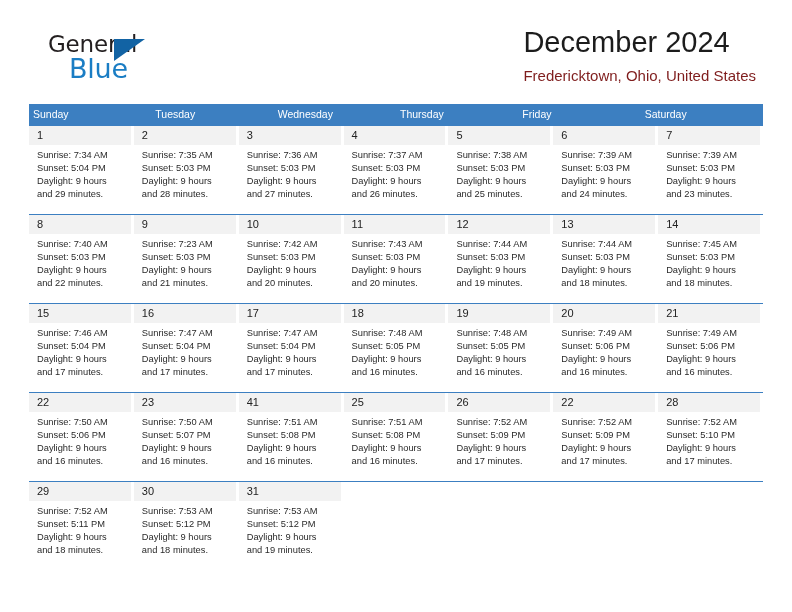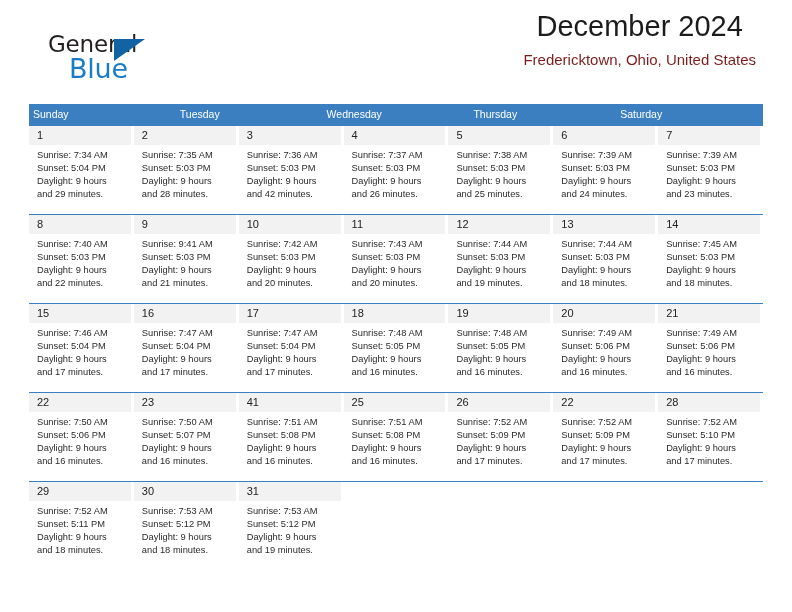--- a/index.html
+++ b/index.html
@@ -63,22 +63,22 @@
     top: 6px;
     width: 0;
     height: 0;
     border-left: 31px solid #1263a4;
     border-bottom: 22px solid transparent;
   }
 
   .title-block {
     position: absolute;
     right: 36px;
-    top: 9px;
-    text-align: center;
+    top: 25px;
+    text-align: left;
   }
   .cal-title {
     font-size: 29px;
     color: #1c1c1c;
     line-height: 1.18;
     font-weight: normal;
     margin: 0;
     white-space: nowrap;
   }
   .cal-subtitle {
@@ -179,20 +179,21 @@
 
   </div>
 
   <div class="calendar">
 
     <div class="weekday-row">
       <div class="weekday">Sunday</div>
       <div class="weekday">Tuesday</div>
       <div class="weekday">Wednesday</div>
       <div class="weekday">Thursday</div>
+      <div class="weekday">Friday</div>
       <div class="weekday">Saturday</div>
     </div>
 
     <div class="week">
       <div class="day filled">
           <div class="day-inner">
         <div class="day-number">1</div>
         <div class="day-info">
           <div>Sunrise: 7:34 AM</div>
           <div>Sunset: 5:04 PM</div>
@@ -212,21 +213,21 @@
         </div>
       </div>
         </div>
       <div class="day filled">
           <div class="day-inner">
         <div class="day-number">3</div>
         <div class="day-info">
           <div>Sunrise: 7:36 AM</div>
           <div>Sunset: 5:03 PM</div>
           <div>Daylight: 9 hours</div>
-          <div>and 42 minutes.</div>
+          <div>and 27 minutes.</div>
         </div>
       </div>
         </div>
       <div class="day filled">
           <div class="day-inner">
         <div class="day-number">4</div>
         <div class="day-info">
           <div>Sunrise: 7:37 AM</div>
           <div>Sunset: 5:03 PM</div>
           <div>Daylight: 9 hours</div>
@@ -278,21 +279,21 @@
           <div>Sunset: 5:03 PM</div>
           <div>Daylight: 9 hours</div>
           <div>and 22 minutes.</div>
         </div>
       </div>
         </div>
       <div class="day filled">
           <div class="day-inner">
         <div class="day-number">9</div>
         <div class="day-info">
-          <div>Sunrise: 9:41 AM</div>
+          <div>Sunrise: 7:23 AM</div>
           <div>Sunset: 5:03 PM</div>
           <div>Daylight: 9 hours</div>
           <div>and 21 minutes.</div>
         </div>
       </div>
         </div>
       <div class="day filled">
           <div class="day-inner">
         <div class="day-number">10</div>
         <div class="day-info">

